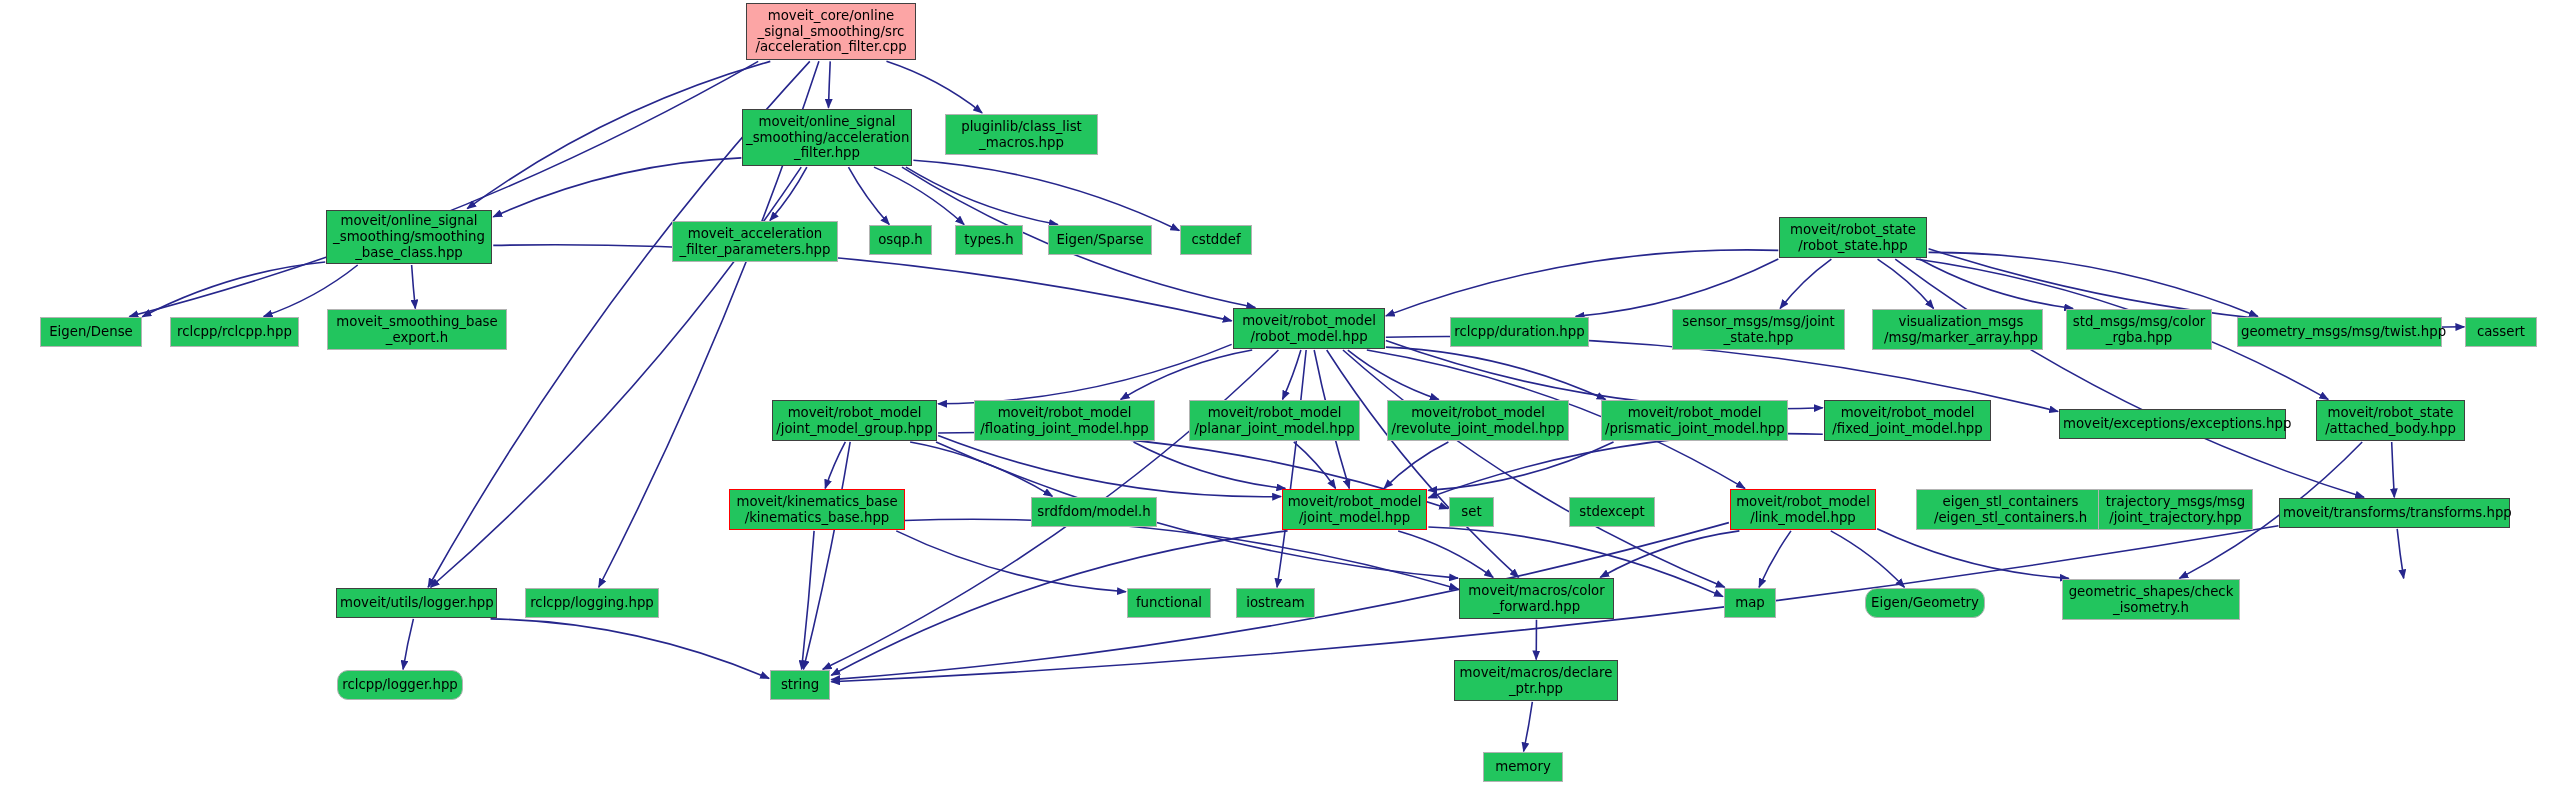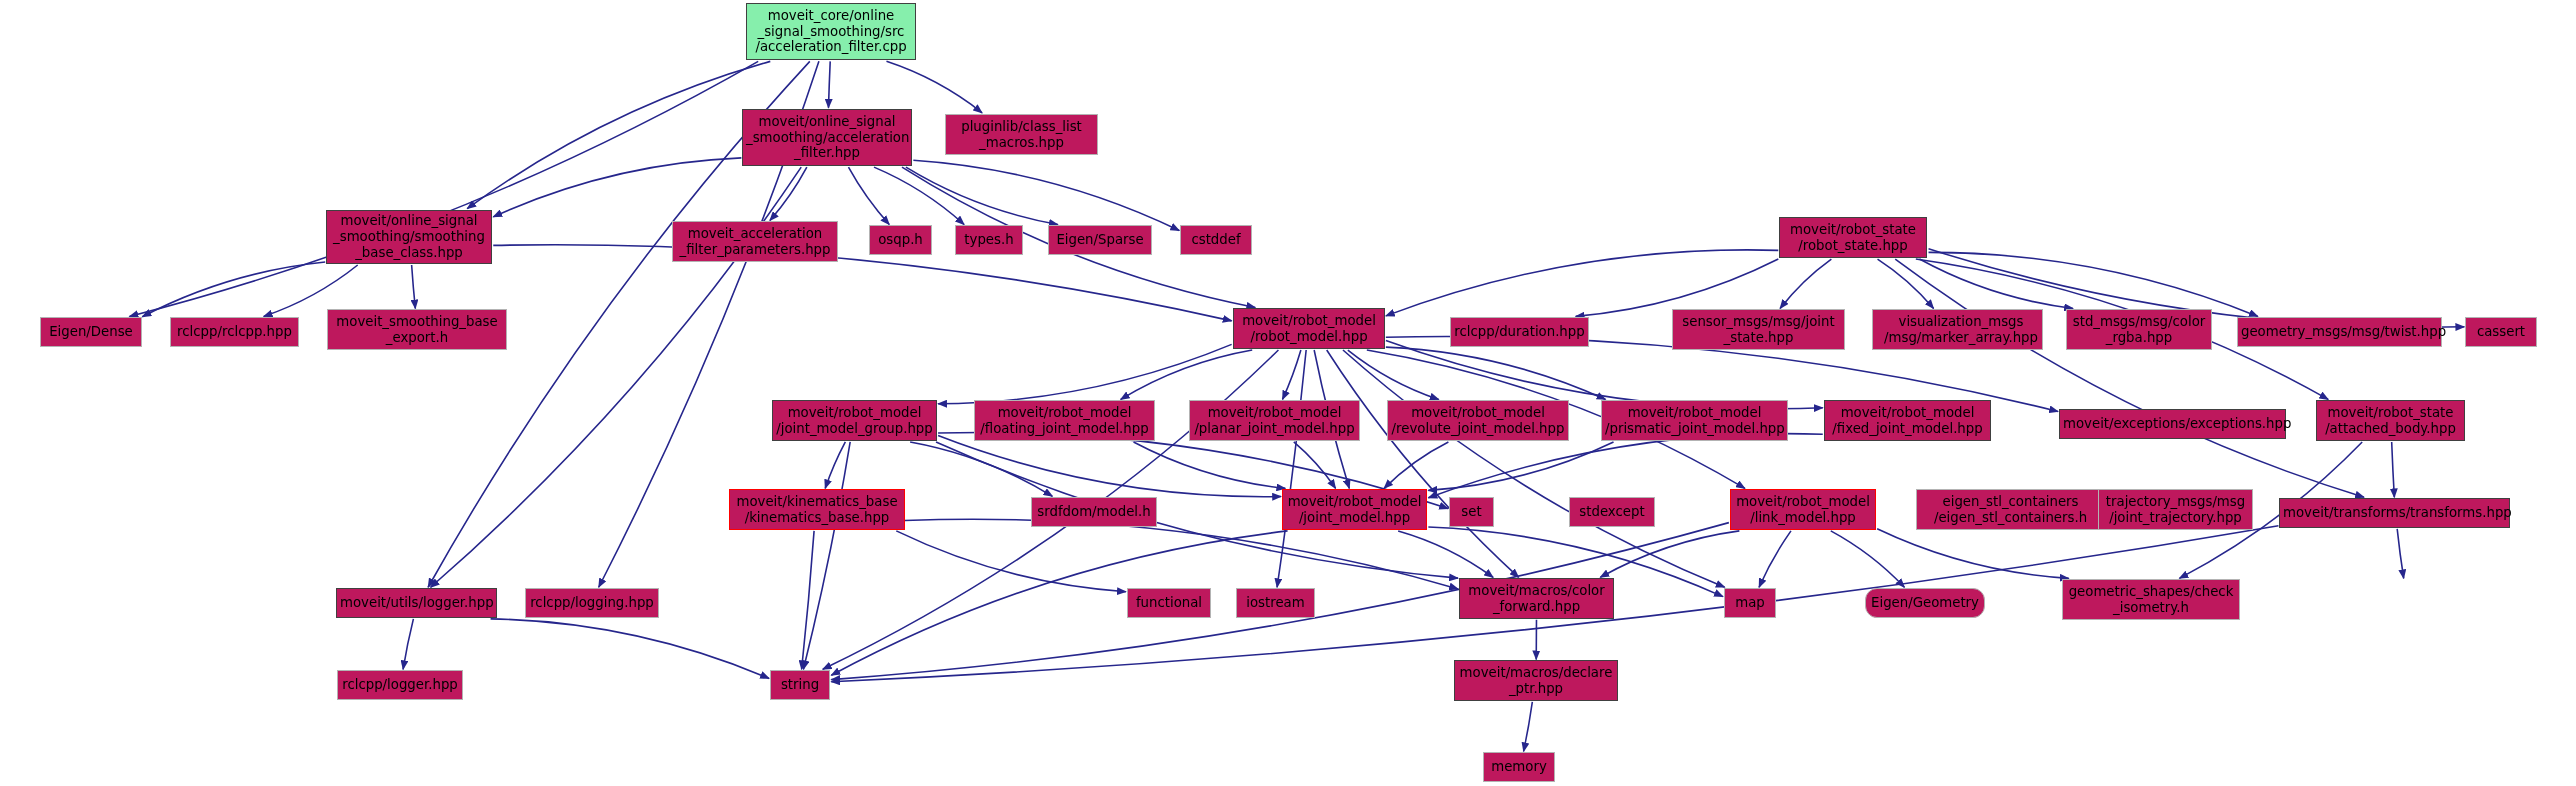--- a/index.html
+++ b/index.html
@@ -10,29 +10,29 @@
     font-family:"DejaVu Sans","Liberation Sans",sans-serif;
     overflow:hidden;
   }
   svg#edges{position:absolute;left:0;top:0;width:2576px;height:787px;pointer-events:none;}
   .node{
     position:absolute;
     box-sizing:border-box;
     display:flex;align-items:center;justify-content:center;
     text-align:center;
     color:#000000;
-    background:#be185d;
+    background:#22c55e;
     border:1px solid #b3b3b3;
     font-size:13.3px;
     line-height:1.18;
     white-space:pre-line;
     padding:1px 3px;
     letter-spacing:0px;
   }
-  .node.root{background:#86efac;border:1.6px solid #404040;}
+  .node.root{background:#fca5a5;border:1.6px solid #404040;}
   .node.strong{border:1.6px solid #404040;}
   .node.red{border:1.6px solid #ff0000;}
   .node span{display:block;width:100%;}
 </style>
 </head>
 <body>
 
 <div id="canvas">
   <svg id="edges" viewBox="0 0 2606 796">
     <defs>
@@ -179,19 +179,19 @@
     <div class="node strong" style="left: 336px; top: 588px; width: 161px; height: 30px;"><span>moveit/utils/logger.hpp</span></div>
     <div class="node" style="left: 525px; top: 588px; width: 134px; height: 30px;"><span>rclcpp/logging.hpp</span></div>
     <div class="node" style="left: 1127px; top: 588px; width: 84px; height: 30px;"><span>functional</span></div>
     <div class="node" style="left: 1236px; top: 588px; width: 79px; height: 30px;"><span>iostream</span></div>
     <div class="node strong" style="left: 1459px; top: 578px; width: 155px; height: 41px;"><span>moveit/macros/color
 _forward.hpp</span></div>
     <div class="node" style="left: 1724px; top: 588px; width: 52px; height: 30px;"><span>map</span></div>
     <div class="node" style="left: 1865px; top: 588px; width: 120px; height: 30px; border-radius: 12px;"><span>Eigen/Geometry</span></div>
     <div class="node" style="left: 2062px; top: 579px; width: 178px; height: 41px;"><span>geometric_shapes/check
 _isometry.h</span></div>
-    <div class="node" style="left: 337px; top: 670px; width: 126px; height: 30px;"><span>rclcpp/logger.hpp</span></div>
+    <div class="node" style="left: 337px; top: 670px; width: 126px; height: 30px; border-radius: 11px;"><span>rclcpp/logger.hpp</span></div>
     <div class="node" style="left: 770px; top: 670px; width: 60px; height: 30px;"><span>string</span></div>
     <div class="node strong" style="left: 1454px; top: 660px; width: 164px; height: 41px;"><span>moveit/macros/declare
 _ptr.hpp</span></div>
-    <div class="node" style="left: 1483px; top: 752px; width: 72px; height: 30px;"><span>memory</span></div>
+    <div class="node" style="left: 1483px; top: 752px; width: 80px; height: 30px;"><span>memory</span></div>
   </div>
 
 
 </body></html>

